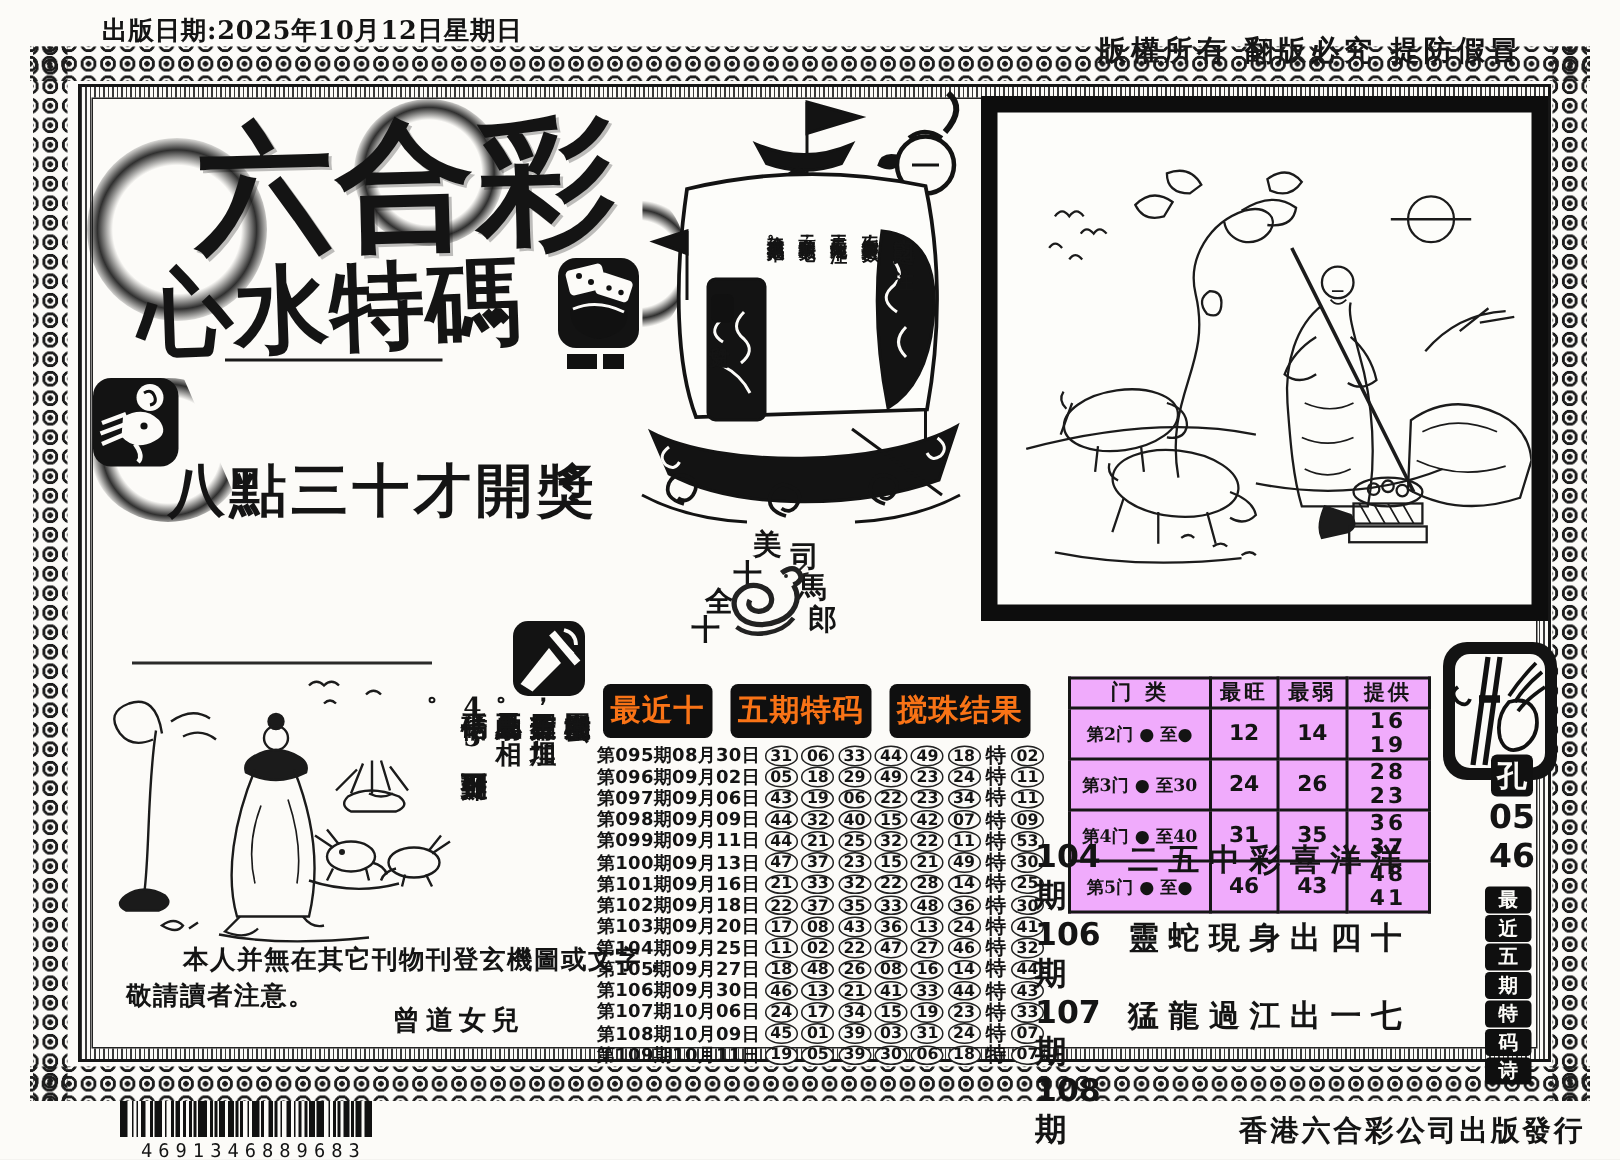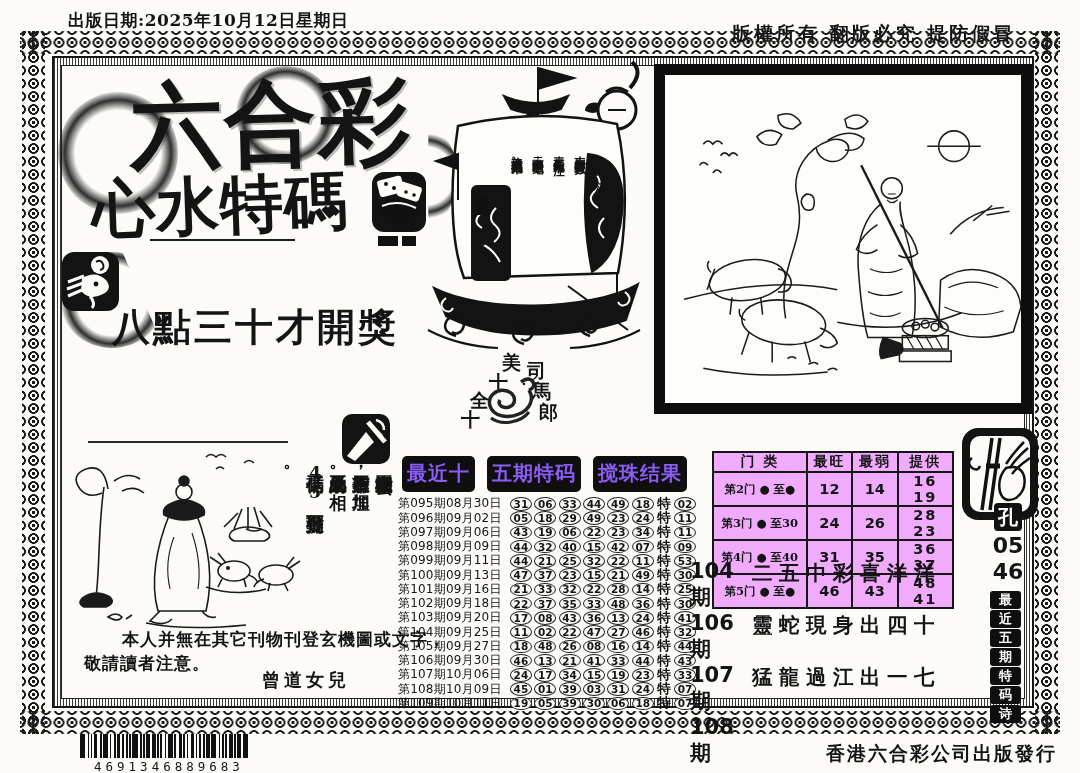--- a/index.html
+++ b/index.html
@@ -74,26 +74,26 @@
   .divider { position:absolute; left:88px; top:441px; width:200px; height:1.5px; background:#2a2a2a; }
   .mystic-pic { position:absolute; left:56px; top:447px; width:252px; height:188px; }
   .mystic-cols { position:absolute; left:283px; top:462px; width:112px; height:182px;
     writing-mode:vertical-rl; text-orientation:upright; font-size:17.5px; font-weight:900; line-height:23px; }
   .disc1 { position:absolute; left:122px; top:628px; font-size:17px; font-weight:700; letter-spacing:1px; }
   .disc2 { position:absolute; left:84px; top:652px; font-size:17px; font-weight:700; letter-spacing:1px; }
   .mystic-sign { position:absolute; left:262px; top:668px; font-size:18px; font-weight:900; letter-spacing:4px; }
 
   
   .results-header { position:absolute; left:402px; top:456px; width:292px; display:flex; gap:12px; }
-  .results-header span { background:#0f0f0f; color:#8b5cf6; font-size:20px; font-weight:900;
+  .results-header span { background:#0f0f0f; color:#f97316; font-size:20px; font-weight:900;
     padding:4px 5px 5px; border-radius:5px; letter-spacing:1px; white-space:nowrap; }
   .results-rows { position:absolute; left:398px; top:497px; width:298px; height:213px;
     display:flex; flex-direction:column; justify-content:space-between; }
   .rrow { display:flex; align-items:center; gap:2.5px; height:13.5px; }
-  .rlabel { font-size:12px; font-weight:400; width:113px; letter-spacing:.2px; white-space:nowrap;
+  .rlabel { font-size:12px; font-weight:700; width:113px; letter-spacing:.2px; white-space:nowrap;
     font-family:"DejaVu Sans","Liberation Sans",sans-serif; }
   .num { display:flex; align-items:center; justify-content:center; width:22.5px; height:13.5px;
     border:1.4px solid #222; border-radius:50%; font-size:10.5px; font-weight:700;
     font-family:"DejaVu Sans","Liberation Sans",sans-serif; background:#fcfbf8; }
   .tek { font-size:13.5px; font-weight:900; margin:0 1px; }
 
   
   .hc-title { position:absolute; left:735px; top:427px; font-size:16.5px; font-weight:900; letter-spacing:3.5px;margin-top:35px; }
   table.hc { position:absolute; left:712px; top:451px; width:242px; border-collapse:collapse;
     background:#f0abfc; }

